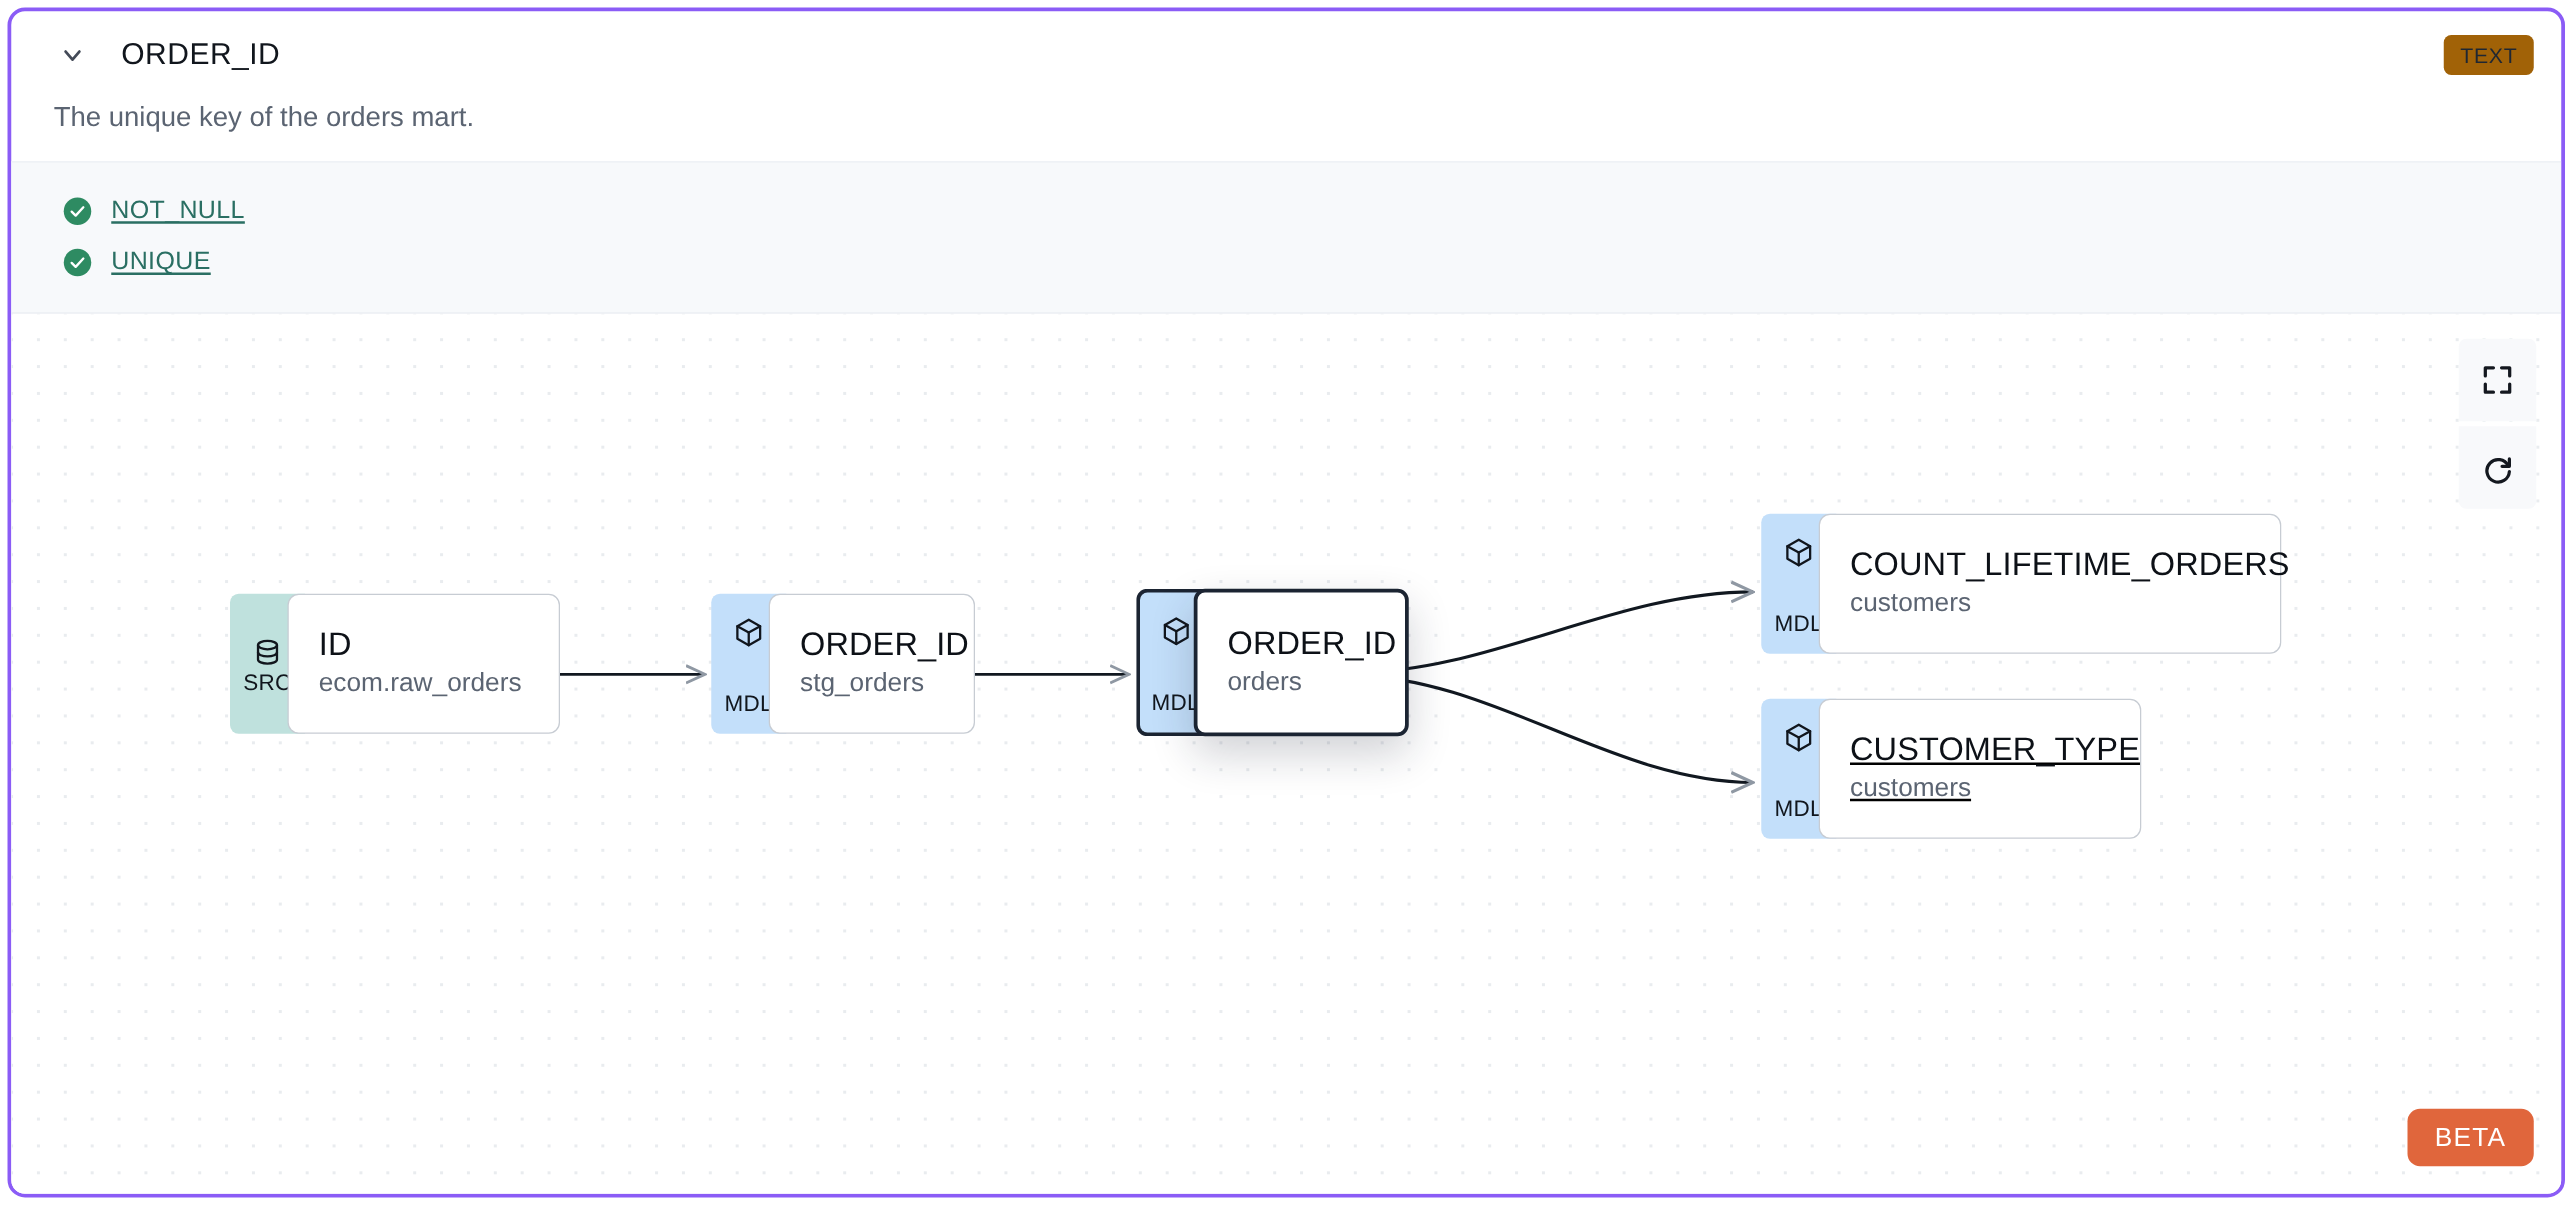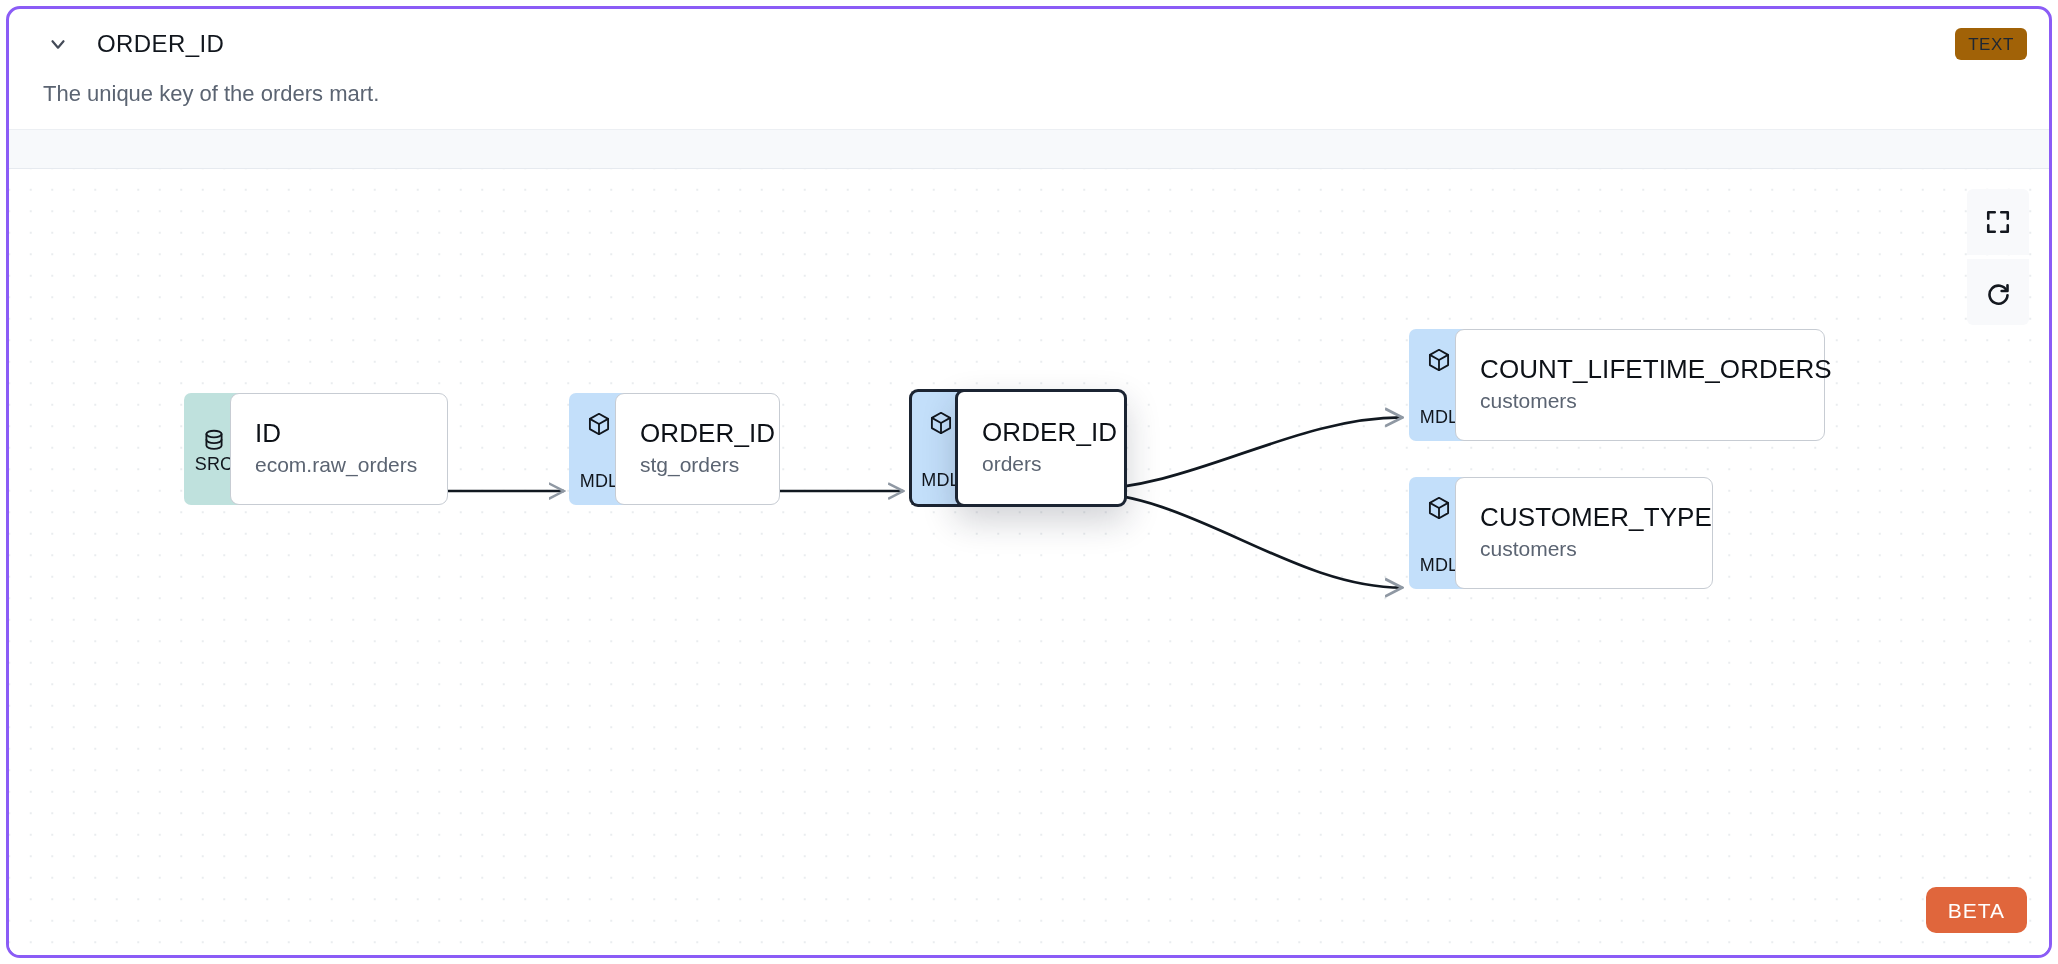--- a/index.html
+++ b/index.html
@@ -198,21 +198,21 @@
   
   #node-src       { left: 175px; top: 224px; }
   #node-src .node-body      { width: 218px; height: 112px; }
   #node-stg       { left: 560px; top: 224px; }
   #node-stg .node-body      { width: 165px; height: 112px; }
   #node-orders    { left: 900px; top: 220px; }
   #node-orders .node-body   { width: 172px; height: 118px; }
   #node-count     { left: 1400px; top: 160px; }
   #node-count .node-body    { width: 370px; height: 112px; }
   #node-ctype     { left: 1400px; top: 308px; }
-  #node-ctype .node-body    { width: 258px; height: 112px; }
+  #node-ctype .node-body    { width: 258px; height: 112px; text-decoration: underline; }
 
   
   .controls {
     position: absolute;
     right: 20px;
     top: 20px;
     display: flex;
     flex-direction: column;
     background: transparent;
     z-index: 5;
@@ -261,21 +261,37 @@
       </svg>
     </div>
     <div class="column-title">ORDER_ID</div>
     <div class="type-badge">TEXT</div>
   </div>
 
   <div class="description">The unique key of the orders mart.</div>
 
   <div class="tests">
 
-
+    <div class="test-row">
+      <span class="check-icon">
+        <svg width="14" height="14" viewBox="0 0 24 24" fill="none" stroke="#ffffff" stroke-width="3.2" stroke-linecap="round" stroke-linejoin="round">
+          <polyline points="4 12.5 9.5 18 20 6.5"></polyline>
+        </svg>
+      </span>
+      <span class="test-link">NOT_NULL</span>
+    </div>
+
+    <div class="test-row">
+      <span class="check-icon">
+        <svg width="14" height="14" viewBox="0 0 24 24" fill="none" stroke="#ffffff" stroke-width="3.2" stroke-linecap="round" stroke-linejoin="round">
+          <polyline points="4 12.5 9.5 18 20 6.5"></polyline>
+        </svg>
+      </span>
+      <span class="test-link">UNIQUE</span>
+    </div>
 
   </div>
 
   <div class="graph">
 
     <svg class="graph-svg" viewBox="0 0 2044 683" preserveAspectRatio="none">
       <defs>
         <marker id="arrow" viewBox="0 0 10 10" refX="9" refY="5" markerWidth="8" markerHeight="8" orient="auto-start-reverse">
           <path d="M 0 1 L 9 5 L 0 9" fill="none" stroke="#8f98a3" stroke-width="1.3"></path>
         </marker>

